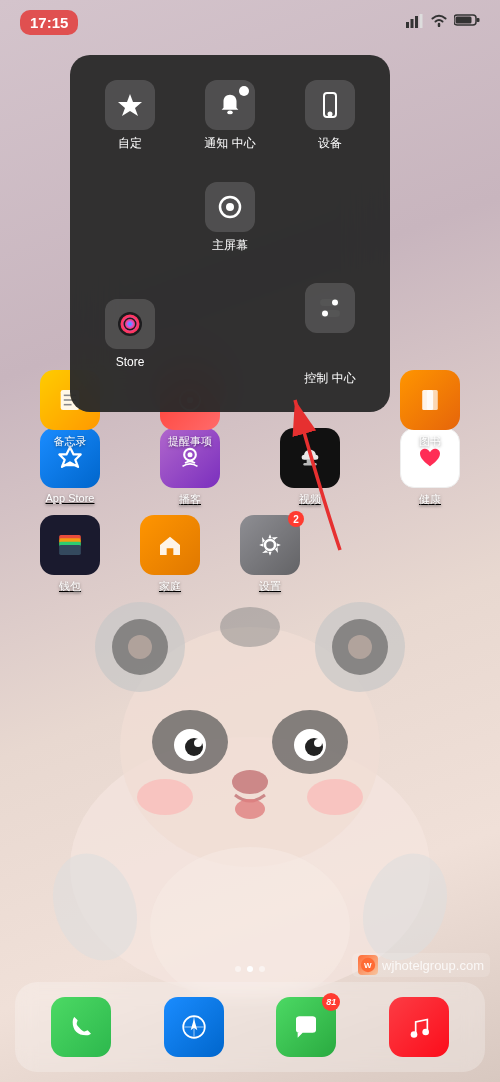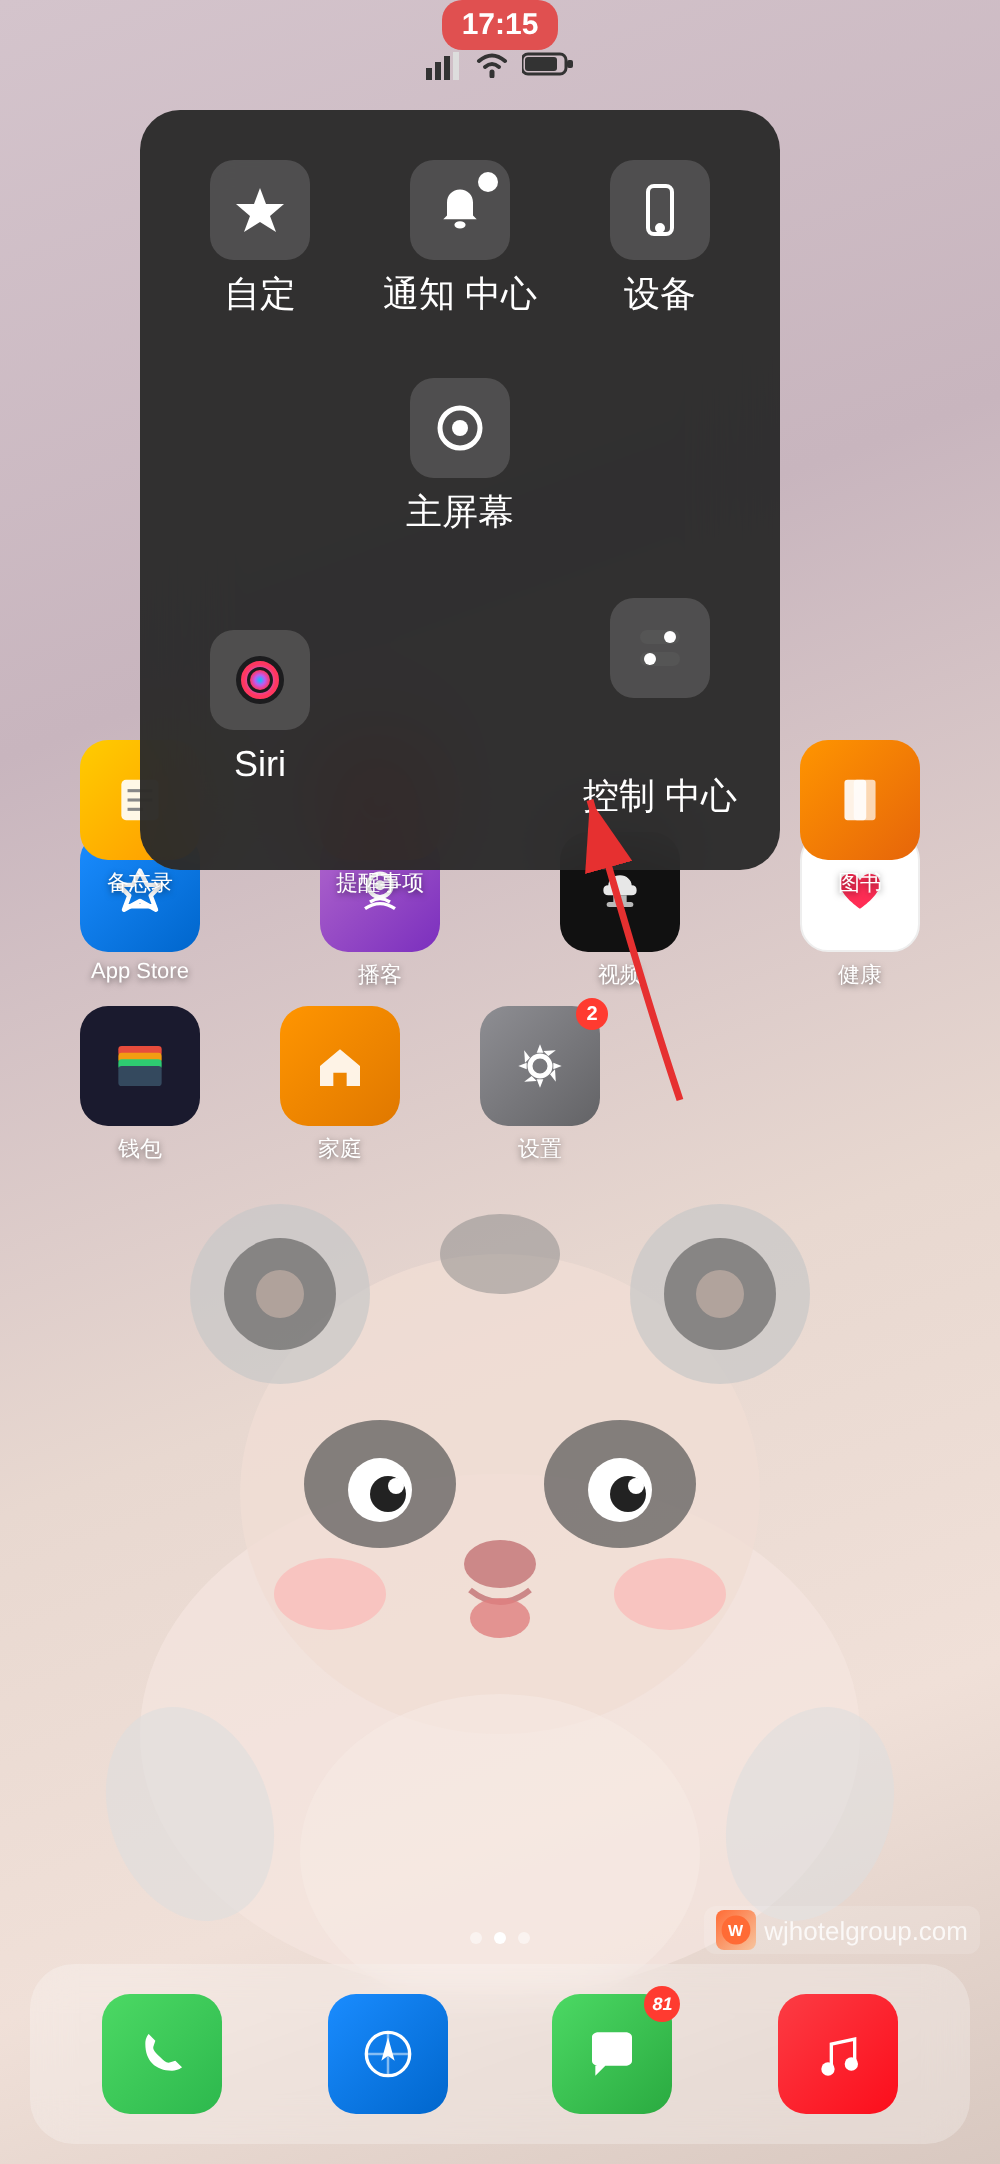--- a/index.html
+++ b/index.html
@@ -26,21 +26,20 @@
       position: absolute;
       top: 0;
       left: 0;
       right: 0;
       height: 44px;
       display: flex;
       align-items: center;
       justify-content: space-between;
       padding: 0 20px;
       z-index: 100;
-      flex-direction: column;
     }
 
     .status-time {
       background: #e05050;
       color: white;
       font-size: 15px;
       font-weight: 600;
       padding: 4px 10px;
       border-radius: 10px;
     }
@@ -180,21 +179,21 @@
       justify-content: center;
     }
 
     .menu-icon-box svg {
       width: 28px;
       height: 28px;
     }
 
     .menu-label {
       color: #fff;
-      font-size: 18px;
+      font-size: 12px;
       text-align: center;
       line-height: 1.3;
     }
 
     
     .notif-icon-box {
       width: 50px;
       height: 50px;
       background: rgba(255,255,255,0.15);
       border-radius: 12px;
@@ -452,21 +451,21 @@
         <defs>
           <radialGradient id="siriGrad" cx="50%" cy="50%" r="50%">
             <stop offset="0%" stop-color="#00c8ff"></stop>
             <stop offset="50%" stop-color="#bf5af2"></stop>
             <stop offset="100%" stop-color="#ff375f"></stop>
           </radialGradient>
         </defs>
         <circle cx="14" cy="14" r="5" fill="url(#siriGrad)"></circle>
       </svg>
     </div>
-    <span class="menu-label">Siri</span>
+    <span class="menu-label">Store</span>
   </div>
 
   <div class="menu-item" style="grid-column:3; grid-row:3;gap:38px;">
     <div class="menu-icon-box">
       <svg viewBox="0 0 28 28" width="26" height="26">
 
         <rect x="4" y="5" width="20" height="7" rx="3.5" fill="#555"></rect>
         <circle cx="19" cy="8.5" r="3" fill="white"></circle>
         <rect x="4" y="16" width="20" height="7" rx="3.5" fill="#555"></rect>
         <circle cx="9" cy="19.5" r="3" fill="white"></circle>
@@ -479,21 +478,21 @@
 
 <svg class="red-arrow" style="left:260px; top:370px; width:120px; height:200px;" viewBox="0 0 120 200">
   <defs>
     <marker id="arrowhead" markerWidth="10" markerHeight="7" refX="10" refY="3.5" orient="auto">
       <polygon points="0 0, 10 3.5, 0 7" fill="#e63030"></polygon>
     </marker>
   </defs>
   <path d="M 80 180 Q 60 120 35 30" stroke="#e63030" stroke-width="3.5" fill="none" marker-end="url(#arrowhead)"></path>
 </svg>
 
-<div class="app-grid" style="top: 416px;">
+<div class="app-grid" style="top: 428px; text-decoration: underline;">
   <div class="app-row">
     <div class="app-item">
       <div class="app-icon-wrap">
         <div class="app-icon app-appstore">
           <svg viewBox="0 0 36 36" width="32" height="32">
             <path d="M18 6 L22 14 L30 14 L24 20 L27 28 L18 23 L9 28 L12 20 L6 14 L14 14 Z" fill="none" stroke="white" stroke-width="2.5" stroke-linejoin="round"></path>
             <line x1="10" y1="26" x2="26" y2="26" stroke="white" stroke-width="2.5" stroke-linecap="round"></line>
           </svg>
         </div>
       </div>

